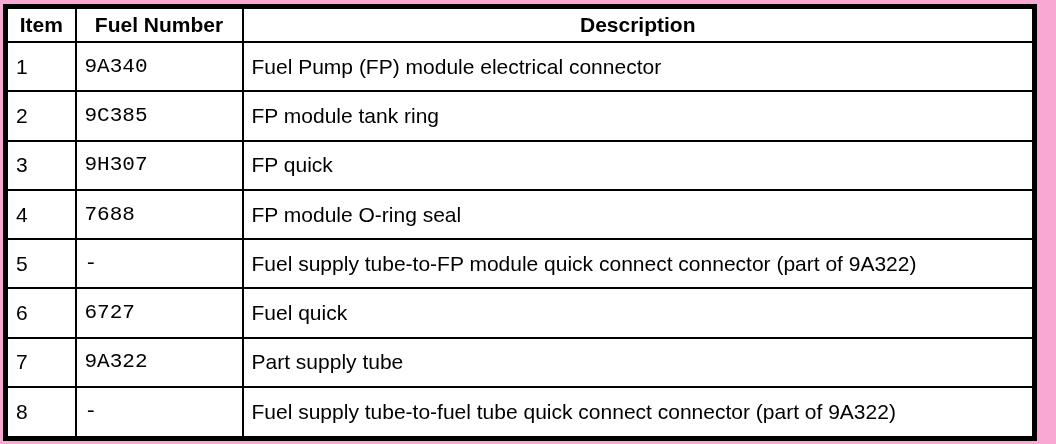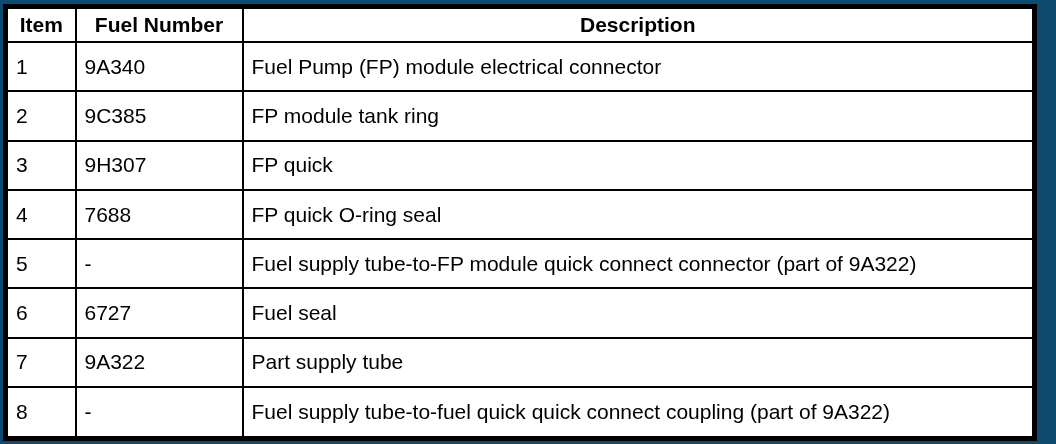--- a/index.html
+++ b/index.html
@@ -8,21 +8,21 @@
     background: #ffffff;
     width: 1056px;
     height: 444px;
     overflow: hidden;
     font-family: "Liberation Sans", sans-serif;
   }
   .page {
     position: relative;
     width: 1056px;
     height: 444px;
-    background: #0c4a6e;
+    background: #f9a8d4;
   }
   table.parts-table {
     position: absolute;
     left: 3px;
     top: 4px;
     width: 1034px;
     height: 437px;
     border-collapse: collapse;
     table-layout: fixed;
     border: 5px solid #000000;
@@ -42,21 +42,21 @@
     font-weight: bold;
     text-align: center;
     padding: 4px 6px;
   }
   table.parts-table td {
     font-weight: normal;
     text-align: left;
     padding: 4px 6px 4px 8px;
   }
   td.col-item { padding-left: 7px; }
-  td.col-part { padding-left: 8px; }
+  td.col-part { padding-left: 8px; font-family: Liberation Mono, monospace; }
   td.col-desc { padding-left: 9px; }
 </style>
 </head>
 <body>
 
 <div class="page">
   <table class="parts-table">
     <colgroup>
       <col style="width:70px">
       <col style="width:167px">
@@ -81,37 +81,37 @@
         <td class="col-desc">FP module tank ring</td>
       </tr>
       <tr>
         <td class="col-item">3</td>
         <td class="col-part">9H307</td>
         <td class="col-desc">FP quick</td>
       </tr>
       <tr>
         <td class="col-item">4</td>
         <td class="col-part">7688</td>
-        <td class="col-desc">FP quick O-ring seal</td>
+        <td class="col-desc">FP module O-ring seal</td>
       </tr>
       <tr>
         <td class="col-item">5</td>
         <td class="col-part">-</td>
         <td class="col-desc">Fuel supply tube-to-FP module quick connect connector (part of 9A322)</td>
       </tr>
       <tr>
         <td class="col-item">6</td>
         <td class="col-part">6727</td>
-        <td class="col-desc">Fuel seal</td>
+        <td class="col-desc">Fuel quick</td>
       </tr>
       <tr>
         <td class="col-item">7</td>
         <td class="col-part">9A322</td>
         <td class="col-desc">Part supply tube</td>
       </tr>
       <tr>
         <td class="col-item">8</td>
         <td class="col-part">-</td>
-        <td class="col-desc">Fuel supply tube-to-fuel quick quick connect coupling (part of 9A322)</td>
+        <td class="col-desc">Fuel supply tube-to-fuel tube quick connect connector (part of 9A322)</td>
       </tr>
     </tbody>
   </table>
 </div>
 
 </body></html>

